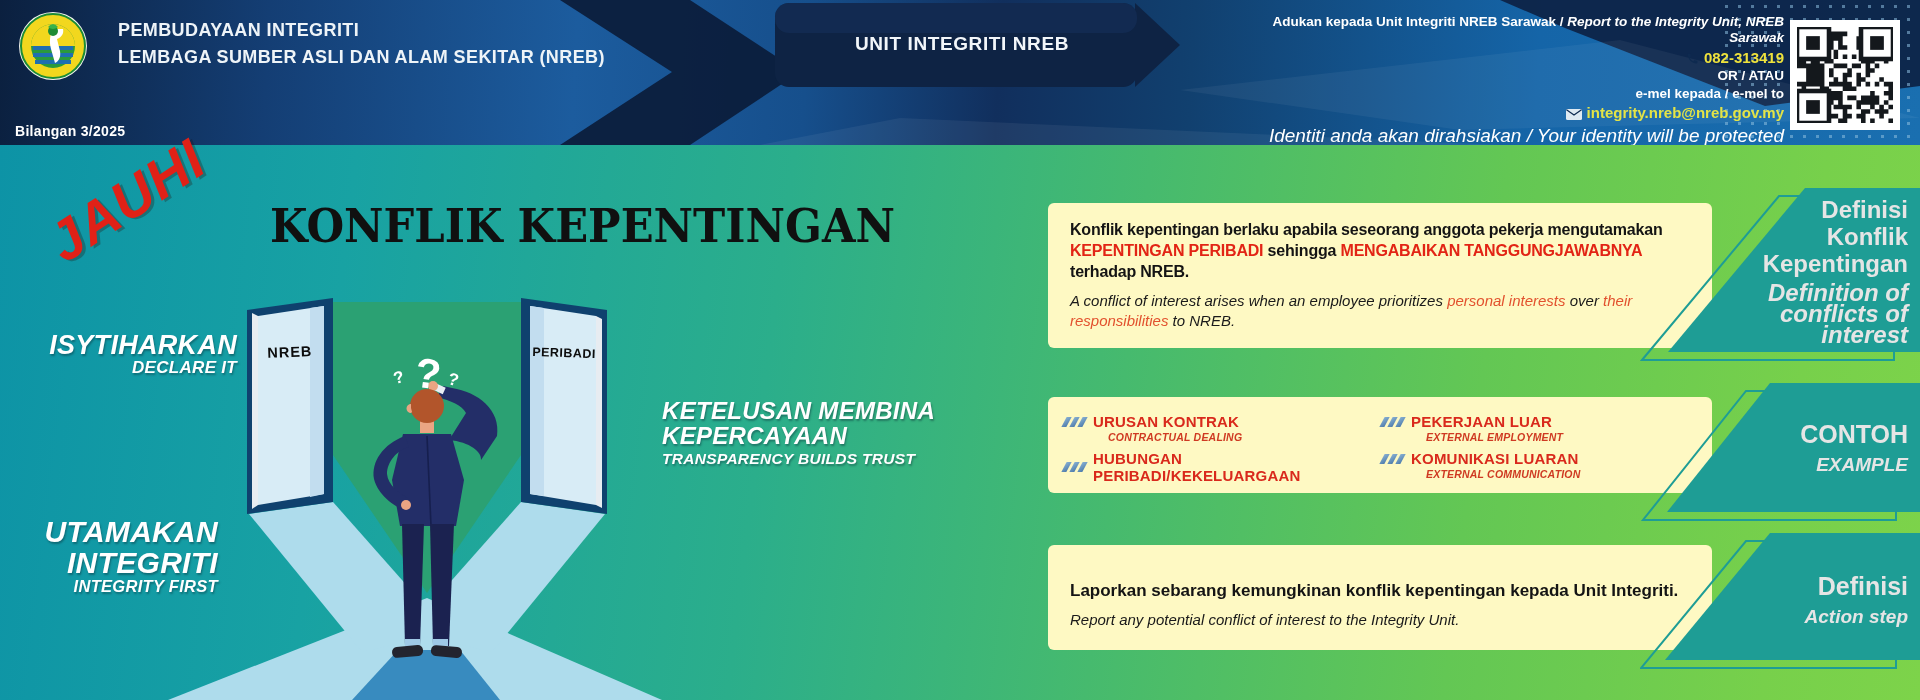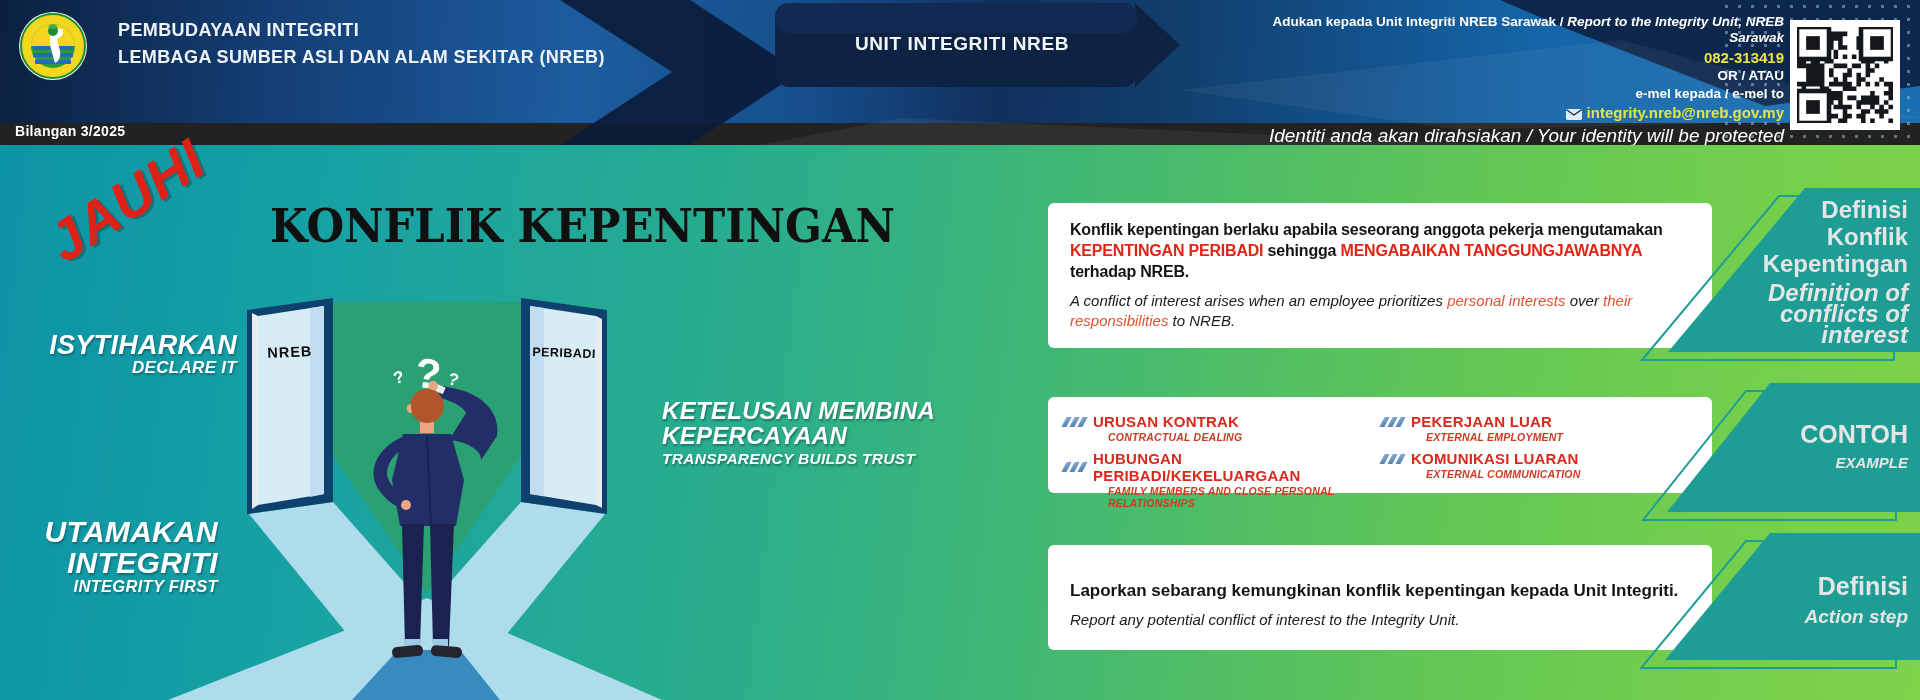--- a/index.html
+++ b/index.html
@@ -1,20 +1,20 @@
 <!DOCTYPE html>
 <html><head>
 <meta charset="utf-8">
 <style>
   html,body{margin:0;padding:0;background:#222;}
   .poster{position:relative;width:1920px;height:700px;overflow:hidden;
     font-family:"Liberation Sans",sans-serif;-webkit-font-smoothing:antialiased;}
 
   
-  .top-bar{position:absolute;left:0;top:0;width:1920px;height:123px;
+  .top-bar{position:absolute;left:0;top:0;width:1920px;height:145px;
     background:linear-gradient(93deg,#0b203f 0%,#143e74 14%,#1c5c9e 30%,#164f8c 42%,#112f5d 52%,#11406f 62%,#1565a8 80%,#1a6fb0 100%);}
   .hdr-decor{position:absolute;left:0;top:0;width:1920px;height:145px;pointer-events:none;}
   .dots{position:absolute;right:0;top:0;width:200px;height:145px;opacity:.55;
     background-image:radial-gradient(#8dbede 1.6px,transparent 1.9px);background-size:13px 13px;}
   .logo{position:absolute;left:18px;top:11px;width:70px;height:70px;}
   .org{position:absolute;left:118px;top:20px;color:#eef4f8;font-weight:bold;letter-spacing:.4px;}
   .org .l1{font-size:18px;margin-bottom:6px;}
   .org .l2{font-size:18px;}
   .issue{position:absolute;left:15px;top:123px;color:#fff;font-weight:bold;font-size:14px;letter-spacing:.3px;}
   .unit-banner-text{position:absolute;left:782px;top:0;width:360px;height:88px;display:flex;
@@ -49,21 +49,21 @@
   .lab-declare .a{font-size:27px;}
   .lab-declare .b{font-size:17px;}
   .lab-trust{left:662px;top:399px;text-align:left;}
   .lab-trust .a{font-size:24px;}
   .lab-trust .b{font-size:15.5px;margin-top:2px;}
   .lab-integrity{right:1702px;top:516px;text-align:right;}
   .lab-integrity .a{font-size:30px;}
   .lab-integrity .b{font-size:16.5px;}
 
   
-  .gbox{position:absolute;left:1048px;width:664px;background:#ffffff;border-radius:6px;box-sizing:border-box;}
+  .gbox{position:absolute;left:1048px;width:664px;background:#fef9c3;border-radius:6px;box-sizing:border-box;}
   .box-def{top:203px;height:145px;padding:16px 20px 0 22px;}
   .box-ex{top:397px;height:96px;padding:16px 14px 0 16px;}
   .box-act{top:545px;height:105px;padding:36px 20px 0 22px;}
   .def-ms{font-size:16px;font-weight:bold;color:#141414;line-height:1.32;letter-spacing:-.2px;}
   .def-ms .red{color:#e22415;}
   .def-en{margin-top:9px;font-size:15px;font-style:italic;color:#1a1a1a;line-height:1.3;}
   .def-en .red{color:#e2512e;}
   .ex-grid{display:flex;}
   .ex-col{display:flex;flex-direction:column;gap:7px;}
   .ex-col.c1{width:318px;}
@@ -78,21 +78,21 @@
   
   .tabs-svg{position:absolute;left:1640px;top:145px;width:280px;height:555px;}
   .tab-text{position:absolute;right:12px;text-align:right;color:#e5e5e5;line-height:1.15;}
   .tab-text .t{font-weight:bold;white-space:pre-line;}
   .tab-text .s{font-weight:bold;font-style:italic;white-space:pre-line;margin-top:5px;}
   .tt1{top:196px;}
   .tt1 .t{font-size:24px;line-height:27px;}
   .tt1 .s{font-size:24px;line-height:21px;}
   .tt2{top:420px;}
   .tt2 .t{font-size:25px;}
-  .tt2 .s{font-size:15px;}
+  .tt2 .s{font-size:19px;}
   .tt3{top:572px;}
   .tt3 .t{font-size:25px;}
   .tt3 .s{font-size:19px;}
 </style>
 </head>
 <body>
 
 <div class="poster">
 
   <div class="top-bar">
@@ -257,21 +257,20 @@
         </div>
         <div class="ex-item">
           <div class="ex-title">
               <span class="slashes">
                 <i></i>
                 <i></i>
                 <i></i>
               </span>
               <span>HUBUNGAN PERIBADI/KEKELUARGAAN</span>
             </div>
-          <div class="ex-sub">FAMILY MEMBERS AND CLOSE PERSONAL RELATIONSHIPS</div>
         </div>
       </div>
       <div class="ex-col">
         <div class="ex-item">
           <div class="ex-title">
               <span class="slashes">
                 <i></i>
                 <i></i>
                 <i></i>
               </span>

